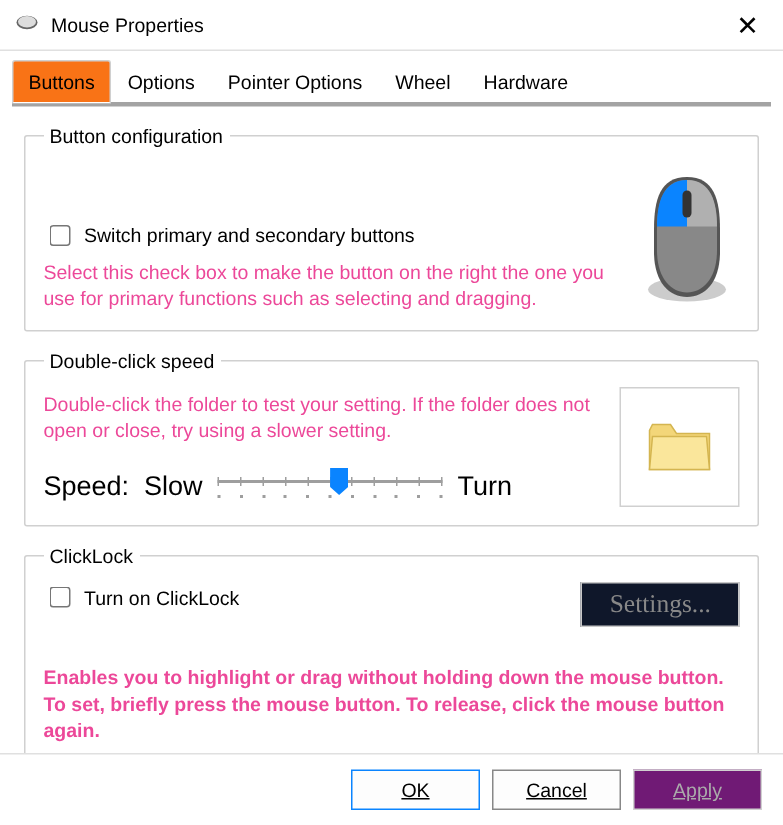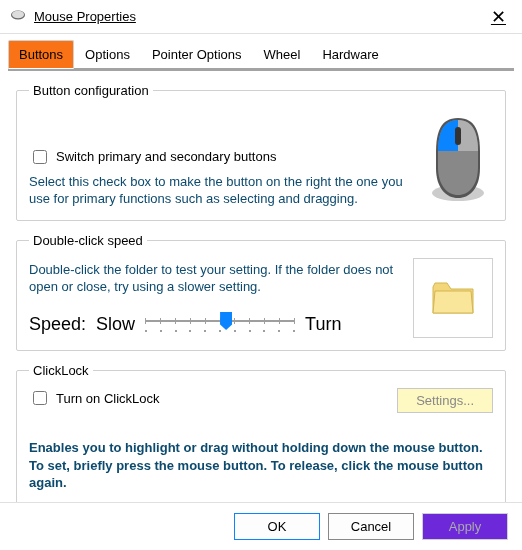--- a/index.html
+++ b/index.html
@@ -1,46 +1,46 @@
 <!DOCTYPE html>
 <html><head>
   <meta charset="utf-8">
   <style>
     * { box-sizing: border-box; font-family: "Segoe UI", Tahoma, sans-serif; }
     body { margin: 0; background: #fff; width: 522px; height: 550px; font-size: 12px; color: #000; }
-    .titlebar { display: flex; align-items: center; padding: 6px 10px; border-bottom: 1px solid #e0e0e0; height: 34px; text-decoration: underline; }
+    .titlebar { display: flex; align-items: center; padding: 6px 10px; border-bottom: 1px solid #e0e0e0; height: 34px; }
     .titlebar .icon { margin-right: 8px; }
     .titlebar .title { flex: 1; font-size: 13px; }
     .titlebar .close { font-size: 18px; font-weight: 300; padding: 0 6px; cursor: pointer; }
     .tabstrip { display: flex; padding: 6px 8px 0 8px; }
     .tab { padding: 6px 10px 6px 10px; font-size: 13px; border: 1px solid transparent; border-bottom: none; cursor: pointer; }
     .tab.active { border-color: #d0d0d0; border-bottom: 1px solid #fff; position: relative; z-index: 2; background:#f97316; border-radius: 2px 2px 0 0;}
     .tabcontent { border-top: 3px solid #a3a3a3; margin: 0 8px; position: relative; top:-1px; padding: 12px 8px 8px 8px; }
     fieldset.group { border: 1px solid #d0d0d0; border-radius: 2px; margin: 0 0 12px 0; padding: 10px 12px 12px 12px; position: relative; }
     fieldset.group legend { font-size: 13px; padding: 0 4px; color:#000;}
     .row { display: flex; align-items: flex-end; gap: 12px; }
     .col { flex: 1; }
     .chk { display: flex; align-items: center; gap: 6px; font-size: 13px; margin-bottom: 6px; }
     .chk input { width: 14px; height: 14px; }
-    .desc { font-size: 13px; line-height: 1.35; color: #0c4a6e; }
+    .desc { font-size: 13px; line-height: 1.35; color: #ec4899; }
     .mouse-illus { width: 70px; height: 100px; display:flex; align-items:center; justify-content:center;}
     .slider-row { display: flex; align-items: center; gap: 10px; margin-top: 14px; font-size: 18px;}
     .slider-wrap { position: relative; width: 150px; height: 28px; }
     .slider-track { position:absolute; top:10px; left:0; right:0; height:2px; background:#9e9e9e;}
     .slider-ticks { position:absolute; top:8px; left:0; right:0; display:flex; justify-content:space-between;}
     .slider-ticks span { width:1px; height:6px; background:#9e9e9e; display:block;}
     .slider-thumb { position:absolute; top:2px; left:54%; transform:translateX(-50%); width:12px; height:18px; background:#0a84ff; clip-path: polygon(0 0,100% 0,100% 70%,50% 100%,0 70%); cursor:pointer;}
     .slider-dots { position:absolute; top:20px; left:0; right:0; display:flex; justify-content:space-between;}
     .slider-dots span {width:2px;height:2px;background:#9e9e9e;}
     .folder-illus { width:80px; height:80px; border:1px solid #d0d0d0; display:flex; align-items:center; justify-content:center; cursor:pointer;}
-    .settings-btn { float: right; padding: 4px 18px; font-size: 13px; border:1px solid #c8c8c8; background:#fef9c3; color:#888; cursor:default;}
+    .settings-btn { float: right; padding: 4px 18px; font-size: 17px; border:1px solid #c8c8c8; background:#0f172a; color:#888; cursor:default;font-family:Liberation Serif, serif;}
     .buttonbar { display:flex; justify-content:flex-end; gap:8px; padding: 10px 14px; border-top:1px solid #e0e0e0; position:absolute; bottom:0; left:0; right:0; background:#fff;}
-    .btn { min-width: 86px; padding: 5px 10px; font-size: 13px; border:1px solid #888; background:#fdfdfd; cursor:pointer; text-align:center;}
+    .btn { min-width: 86px; padding: 5px 10px; font-size: 13px; border:1px solid #888; background:#fdfdfd; cursor:pointer; text-align:center;text-decoration:underline;}
     .btn.primary { border:1.5px solid #0a84ff; }
-    .btn.disabled { color:#aaa; border-color:#d0d0d0; background:#6d28d9; cursor:default;}
+    .btn.disabled { color:#aaa; border-color:#d0d0d0; background:#701a75; cursor:default;}
   </style>
 </head>
 <body>
 
 <div class="titlebar">
   <span class="icon">
     <svg width="16" height="12" viewBox="0 0 16 12">
         <ellipse cx="8" cy="6" rx="7" ry="4.5" fill="#666"></ellipse>
         <ellipse cx="8" cy="5.5" rx="6" ry="3.8" fill="#ddd"></ellipse>
       </svg>

